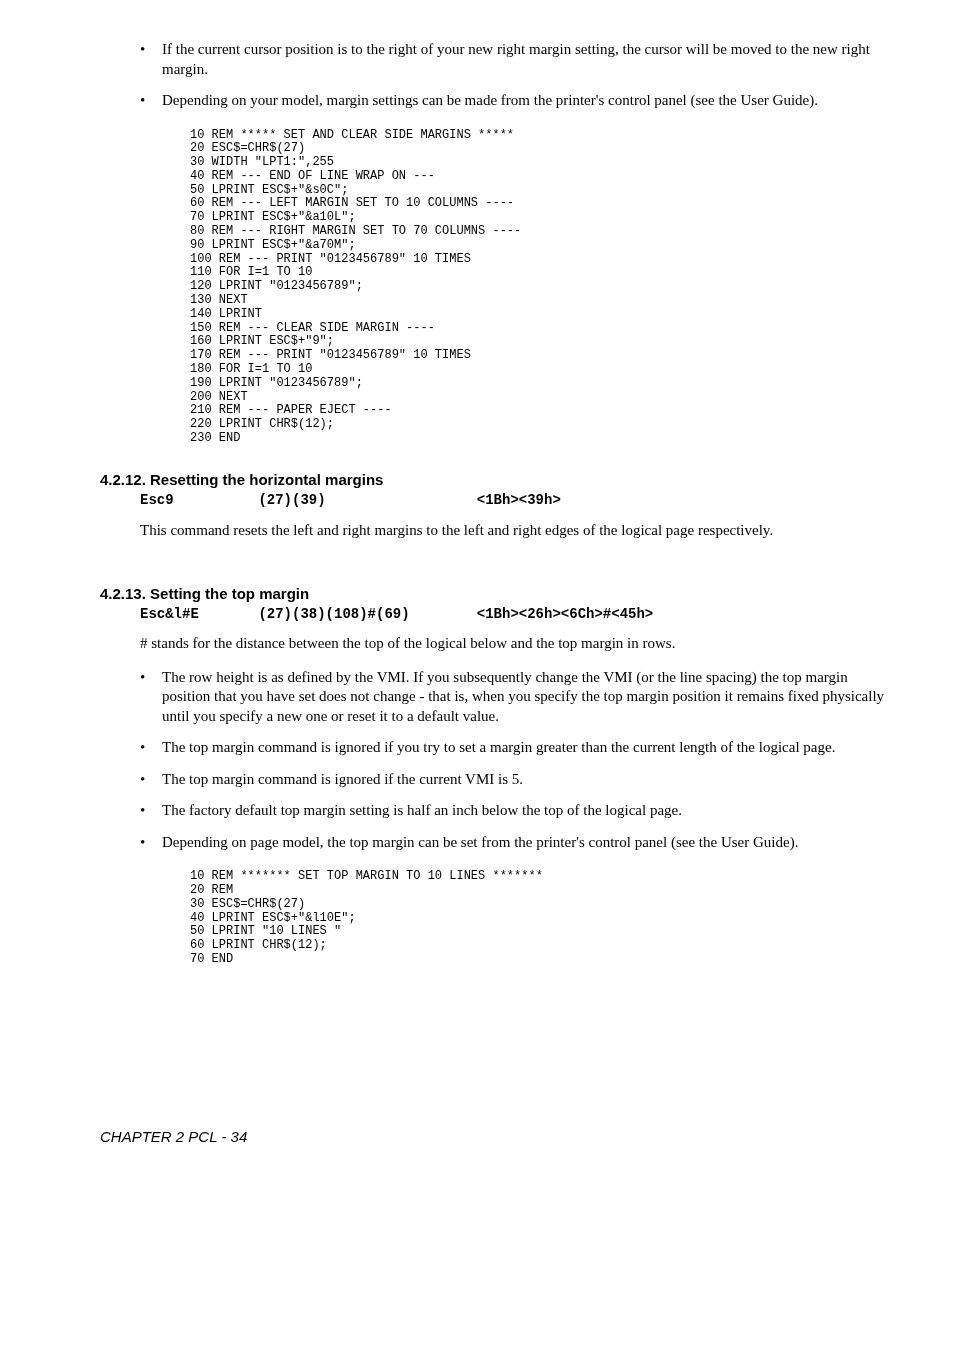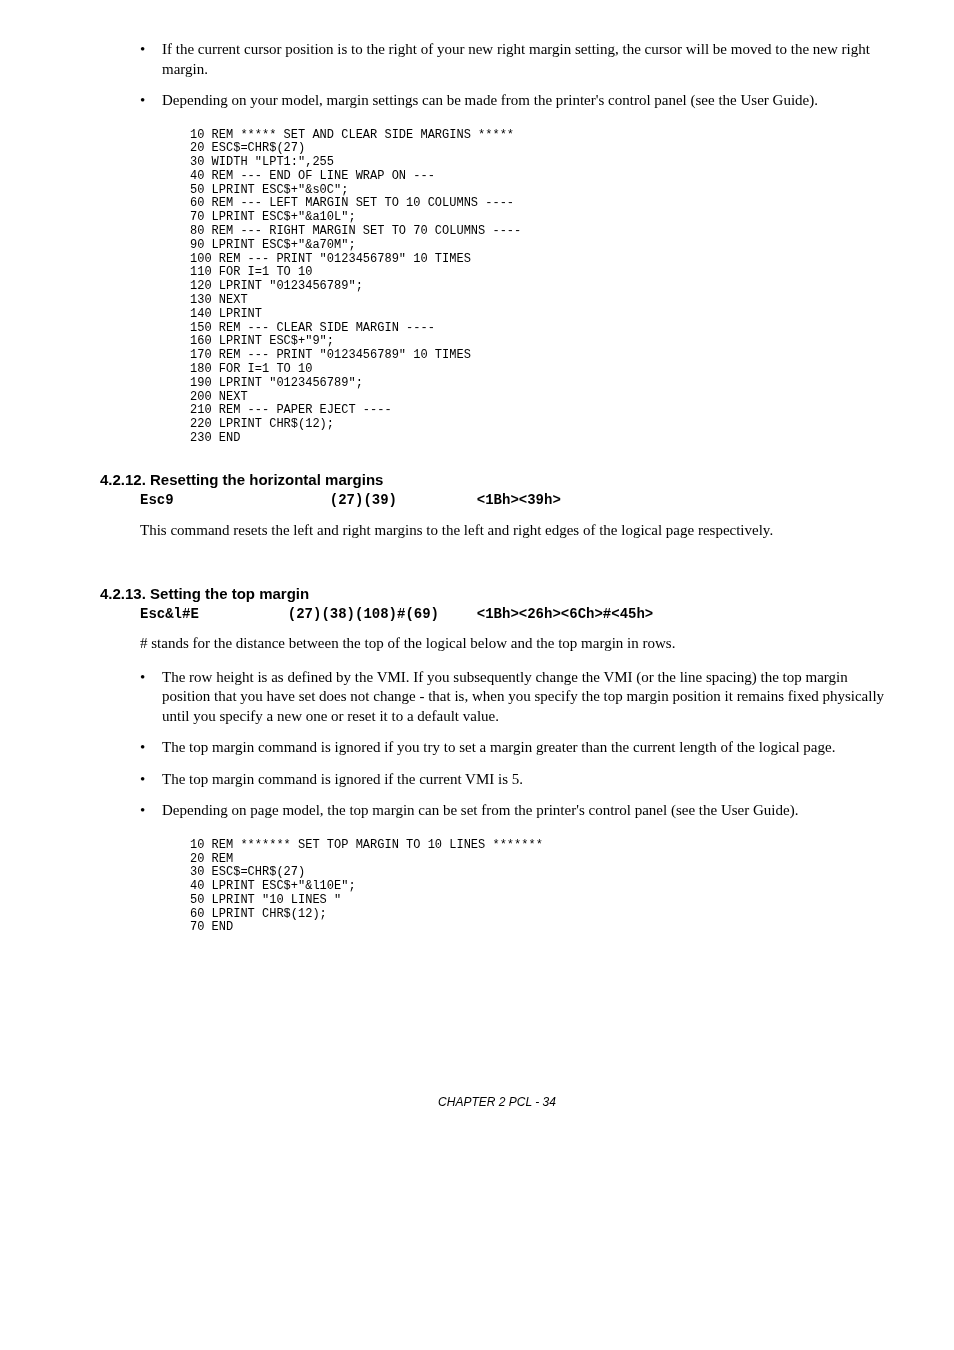--- a/index.html
+++ b/index.html
@@ -42,30 +42,29 @@
     font-size: 15px;
     margin: 10px 0 2px 0;
   }
   .cmd-row {
     font-family: "Courier New", Courier, monospace;
     font-weight: bold;
     font-size: 14px;
     margin: 0 0 6px 40px;
   }
   .cmd-row .col1 { display: inline-block; width: 110px; }
-  .cmd-row .col2 { display: inline-block; width: 210px; text-align: center; }
+  .cmd-row .col2 { display: inline-block; width: 210px; }
   .cmd-row .col3 { display: inline-block; }
   p.body {
     margin: 11px 0 14px 40px;
   }
   .footer {
     font-family: Arial, Helvetica, sans-serif;
     font-style: italic;
-    font-size: 12px;
-    text-align: center;
+    font-size: 15px;
     margin-top: 160px;
   }
 </style>
 </head>
 <body>
 
 
 
 <ul class="bullets">
   <li><span>If the current cursor position is to the right of your new right margin setting, the cursor will be moved to the new right margin.</span></li>
@@ -111,20 +110,21 @@
   <span class="col1">Esc&amp;l#E</span>
   <span class="col2">(27)(38)(108)#(69)</span>
   <span class="col3">&lt;1Bh&gt;&lt;26h&gt;&lt;6Ch&gt;#&lt;45h&gt;</span>
 </div>
 <p class="body"># stands for the distance between the top of the logical below and the top margin in rows.</p>
 
 <ul class="bullets">
   <li><span>The row height is as defined by the VMI. If you subsequently change the VMI (or the line spacing) the top margin position that you have set does not change - that is, when you specify the top margin position it remains fixed physically until you specify a new one or reset it to a default value.</span></li>
   <li><span>The top margin command is ignored if you try to set a margin greater than the current length of the logical page.</span></li>
   <li><span>The top margin command is ignored if the current VMI is 5.</span></li>
+  <li><span>The factory default top margin setting is half an inch below the top of the logical page.</span></li>
   <li><span>Depending on page model,  the top margin can be set from the printer's control panel (see the User Guide).</span></li>
 </ul>
 
 <pre class="code">10 REM ******* SET TOP MARGIN TO 10 LINES *******
 20 REM
 30 ESC$=CHR$(27)
 40 LPRINT ESC$+"&amp;l10E";
 50 LPRINT "10 LINES "
 60 LPRINT CHR$(12);
 70 END</pre>

